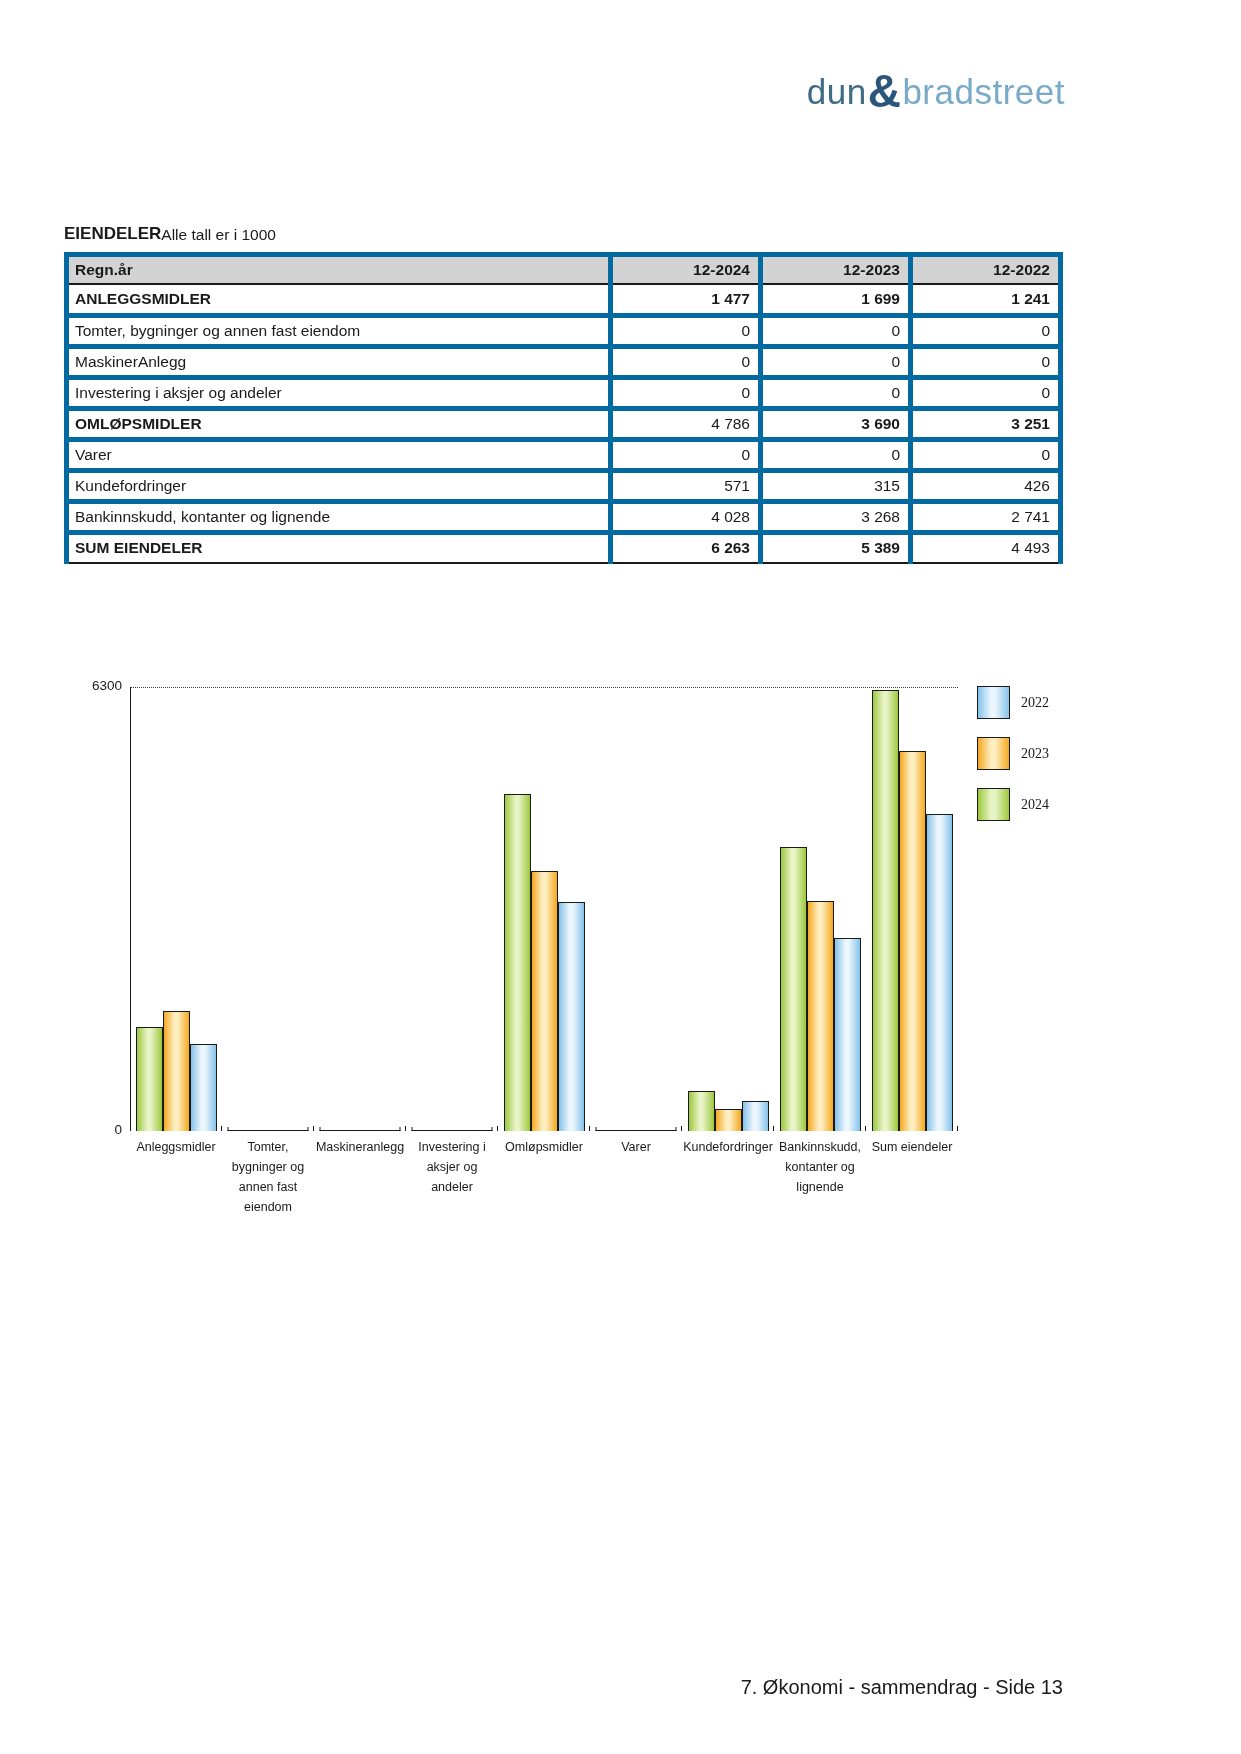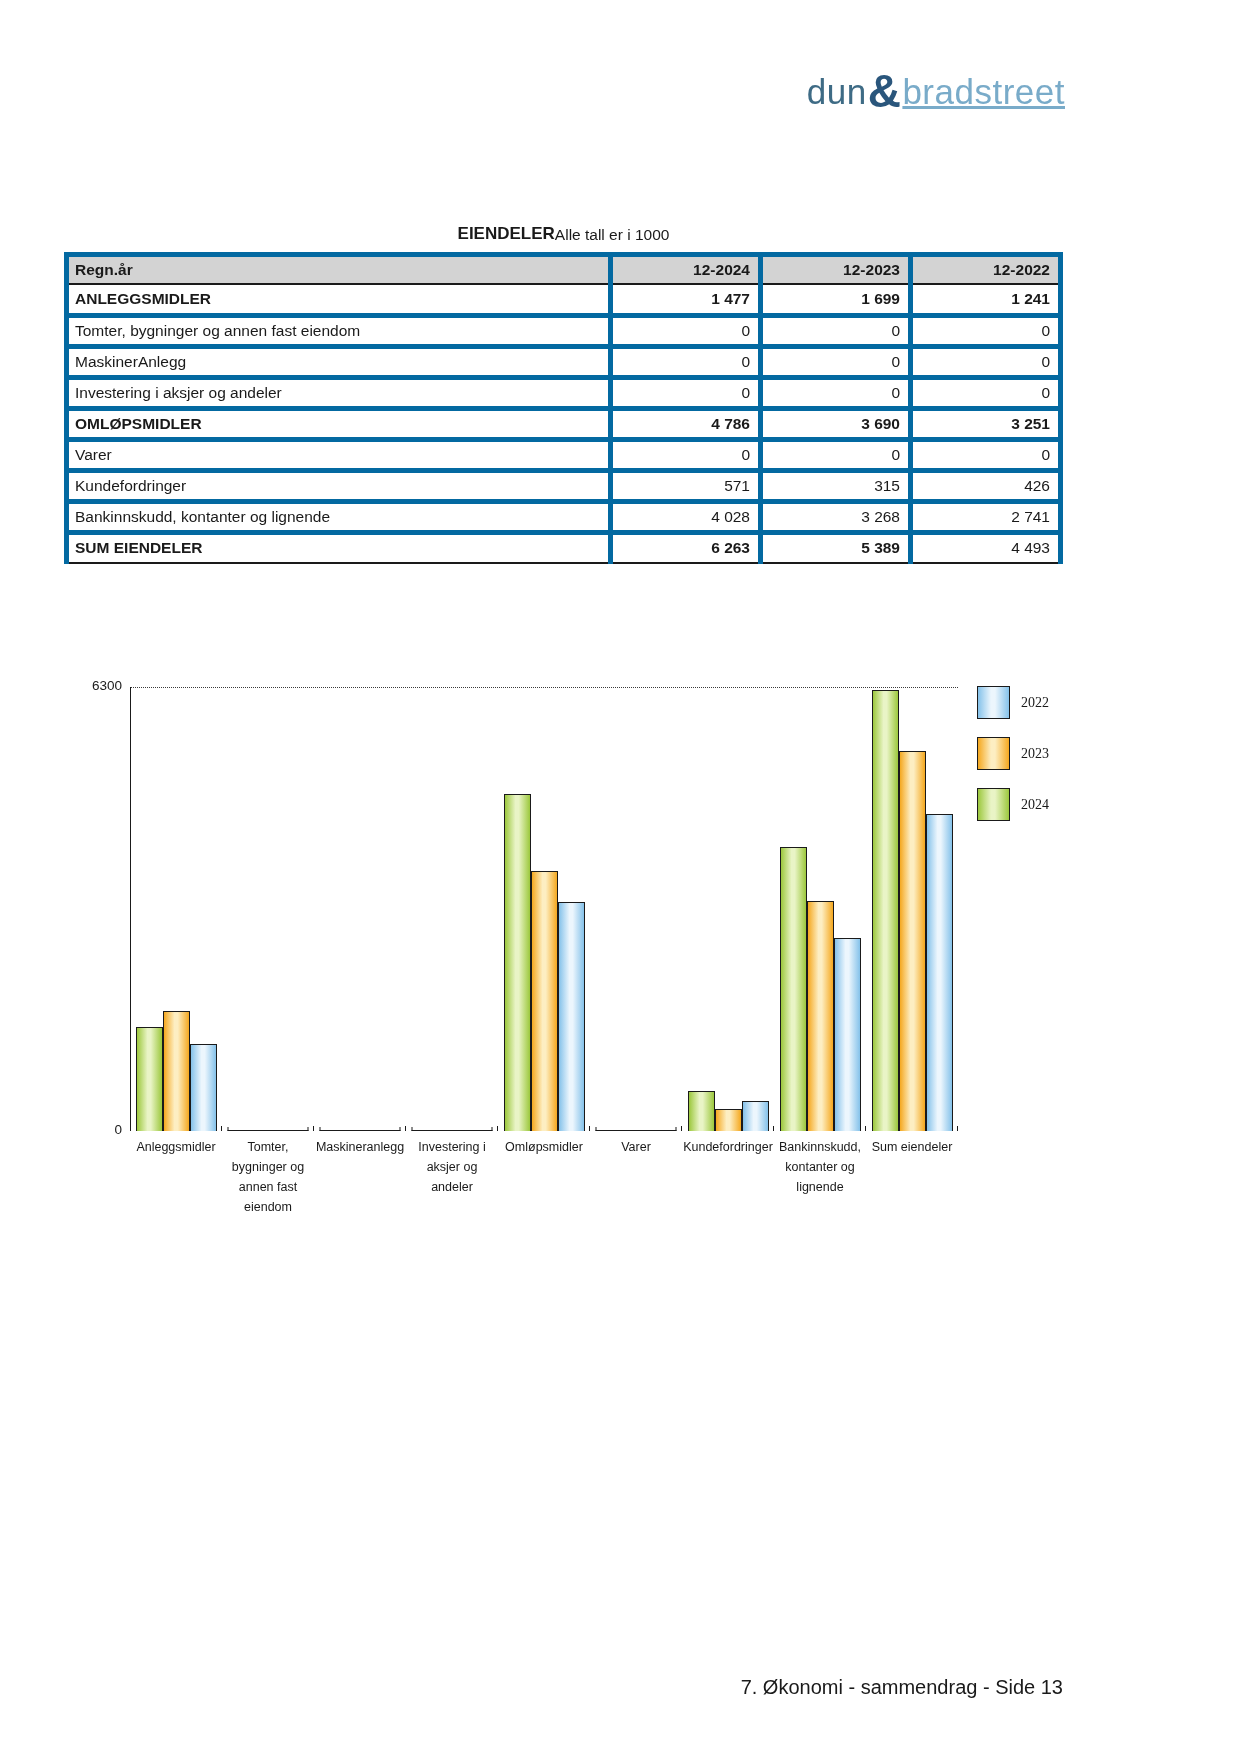--- a/index.html
+++ b/index.html
@@ -4,24 +4,24 @@
 <style>
   * { margin:0; padding:0; box-sizing:border-box; }
   html,body { background:#ffffff; }
   body { font-family:"Liberation Sans", sans-serif; color:#1a1a1a; }
   .page { position:relative; width:1241px; height:1754px; background:#fff; margin:0 auto; overflow:hidden; }
 
   
   .logo { position:absolute; top:66px; right:176px; white-space:nowrap; line-height:44px; letter-spacing:.5px; }
   .logo .dun { font-size:35px; color:#3e6b85; }
   .logo .amp { font-size:46px; color:#2a567c; font-weight:bold; position:relative; top:3px; margin:0 1px; }
-  .logo .brad { font-size:35px; color:#79abc9;text-decoration:underline; }
-
-  
-  .section-head { position:absolute; left:64px; top:224px; width:999px; display:flex; justify-content:center; align-items:flex-end; }
+  .logo .brad { font-size:35px; color:#79abc9; }
+
+  
+  .section-head { position:absolute; left:64px; top:224px; width:999px; display:flex; justify-content:flex-start; align-items:flex-end; }
   .section-title { font-size:17px; font-weight:bold; }
   .unit-note { font-size:15.5px; }
 
   
   table.assets { position:absolute; left:64px; top:252px; width:999px; border-collapse:collapse; font-size:15.5px; }
   table.assets th, table.assets td { border:5px solid #0369a1; padding:4px 8px 4px 6px; height:31px; }
   table.assets th { background:#d3d3d3; text-align:left; font-weight:bold; height:29px; }
   table.assets th.num, table.assets td.num { text-align:right; width:150px; }
   table.assets tr.section td { font-weight:bold; border-top:2px solid #1a1a1a; border-bottom:2px solid #1a1a1a; }
   table.assets { border:2px solid #1a1a1a; }
@@ -92,21 +92,21 @@
           <td class="num">0</td>
         </tr>
         <tr>
           <td>Investering i aksjer og andeler</td>
           <td class="num">0</td>
           <td class="num">0</td>
           <td class="num">0</td>
         </tr>
         <tr class="section">
           <td style="font-weight: bold;">OMLØPSMIDLER</td>
-          <td class="num" style="font-weight: bold; padding-left: 8px;">4 786</td>
+          <td class="num" style="font-weight: normal; padding-left: 8px;">4 786</td>
           <td class="num" style="font-weight: bold; padding-left: 48px;">3 690</td>
           <td class="num" style="font-weight: bold;">3 251</td>
         </tr>
         <tr>
           <td>Varer</td>
           <td class="num">0</td>
           <td class="num">0</td>
           <td class="num">0</td>
         </tr>
         <tr>

